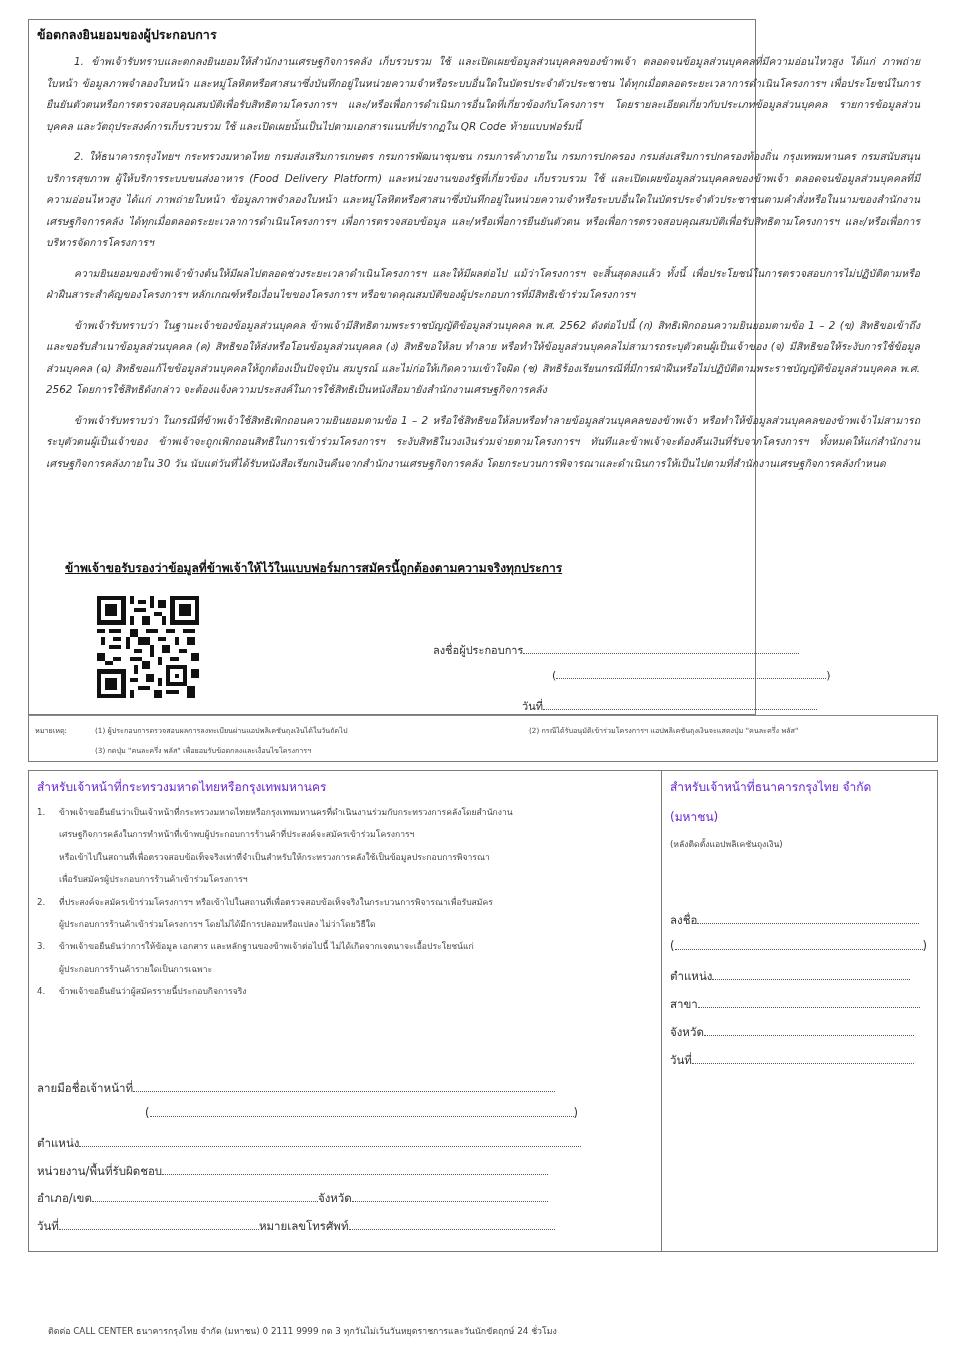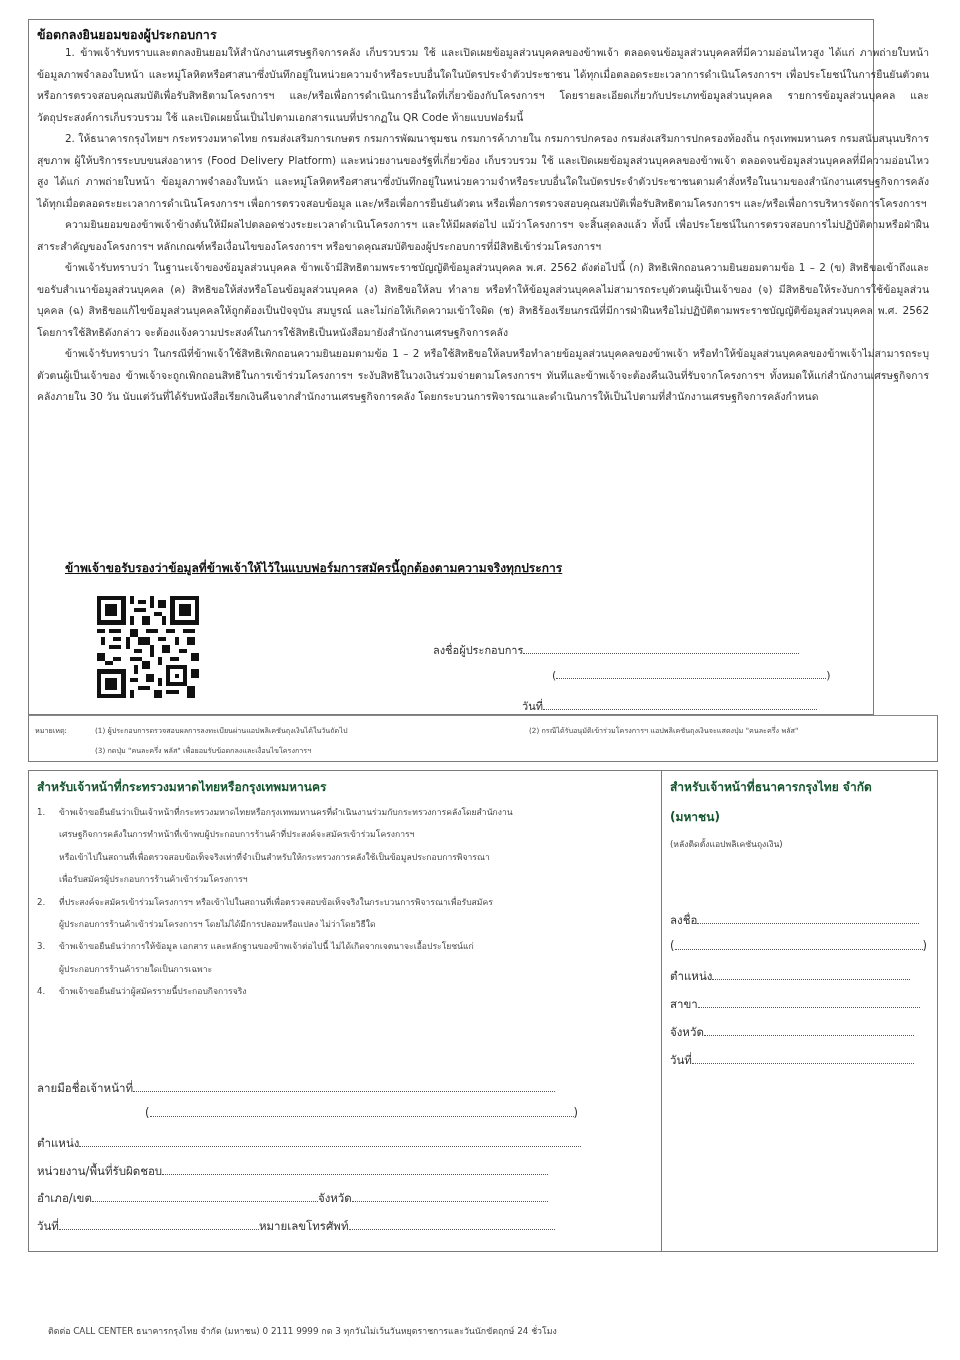--- a/index.html
+++ b/index.html
@@ -2,40 +2,40 @@
 <html><head>
 <meta charset="utf-8">
 <style>
   * { box-sizing: border-box; margin: 0; padding: 0; }
   html, body { width: 960px; height: 1360px; background: #ffffff; }
   body { position: relative; font-family: "DejaVu Sans", "Liberation Sans", sans-serif; color: #222; overflow: hidden; }
 
   .box { position: absolute; border: 1px solid #7a7a7a; background: #fff; }
 
   
-  #consent { left: 28px; top: 19px; width: 846px; height: 696px; }
+  #consent { left: 28px; top: 19px; width: 728px; height: 696px; }
   #consent .title { position: absolute; left: 8px; top: 5px; font-size: 12.5px; font-weight: bold; color: #111; }
   #consent .body { position: absolute; left: 8px; top: 22px; width: 892px; font-size: 10.4px; line-height: 21.5px; color: #333; text-align: justify; }
-  #consent .body p { text-indent: 28px; margin: 0; }
+  #consent .body p { text-indent: 28px; margin: 9px; font-style: italic; }
   #consent .certify { position: absolute; left: 36px; top: 538px; font-size: 12px; font-weight: bold; text-decoration: underline; color: #111; }
 
   .qr { position: absolute; left: 68px; top: 576px; width: 102px; height: 102px; }
 
   .sigline { position: absolute; font-size: 11px; color: #333; white-space: nowrap; }
   .dots { display: inline-block; border-bottom: 1px dotted #555; vertical-align: baseline; height: 9px; }
 
   
   #notes { left: 28px; top: 715px; width: 910px; height: 47px; border-top: 1px solid #888; }
   #notes .lbl { position: absolute; left: 6px; top: 9px; font-size: 7.2px; color: #444; }
   #notes .n { position: absolute; font-size: 7.2px; color: #444; white-space: nowrap; }
 
   
   #moi { left: 28px; top: 770px; width: 634px; height: 482px; }
   #bank { left: 661px; top: 770px; width: 277px; height: 482px; }
-  .h2 { position: absolute; font-size: 12px; font-weight: bold; color: #14532d; }
+  .h2 { position: absolute; font-size: 12px; font-weight: normal; color: #6d28d9; }
   .olist { position: absolute; left: 8px; top: 30px; width: 610px; font-size: 8.6px; line-height: 22.4px; color: #444; }
   .olist .item { position: relative; padding-left: 22px; }
   .olist .num { position: absolute; left: 0; top: 0; }
   .field { position: absolute; left: 8px; font-size: 11.5px; color: #333; white-space: nowrap; }
   .bfield { position: absolute; left: 8px; font-size: 11.5px; color: #333; white-space: nowrap; }
 
   #footer { position: absolute; left: 48px; top: 1324px; font-size: 8.8px; color: #444; white-space: nowrap; }
 </style>
 </head>
 <body>

